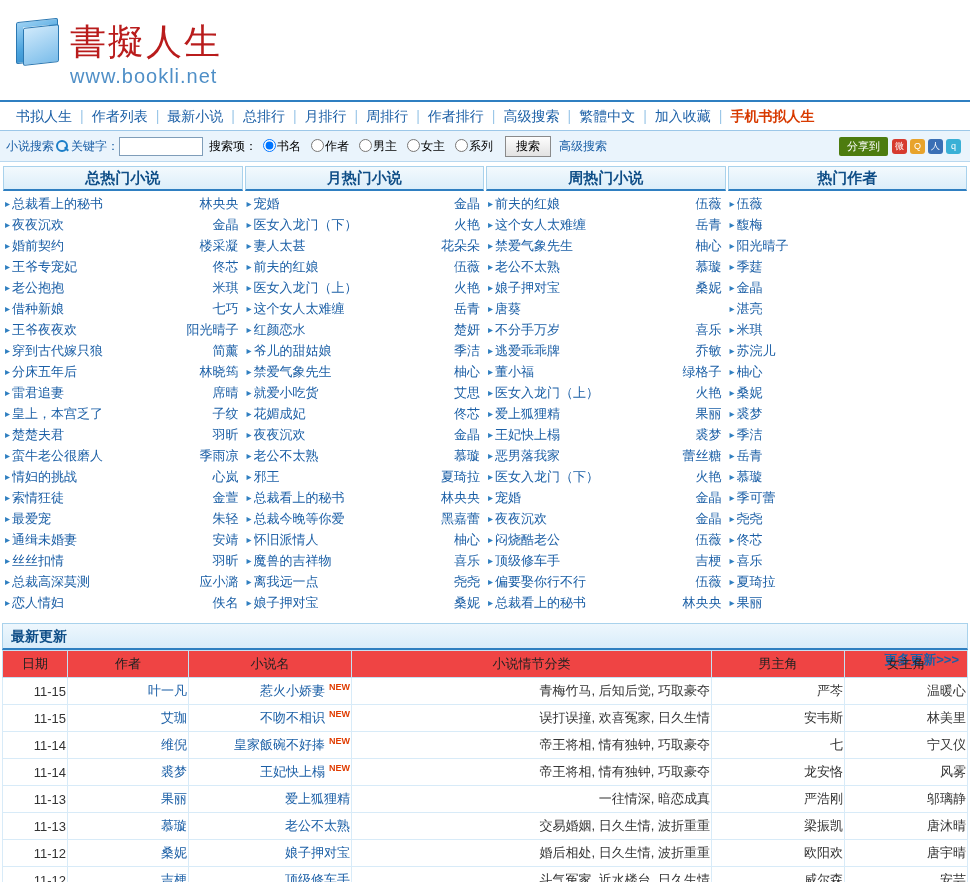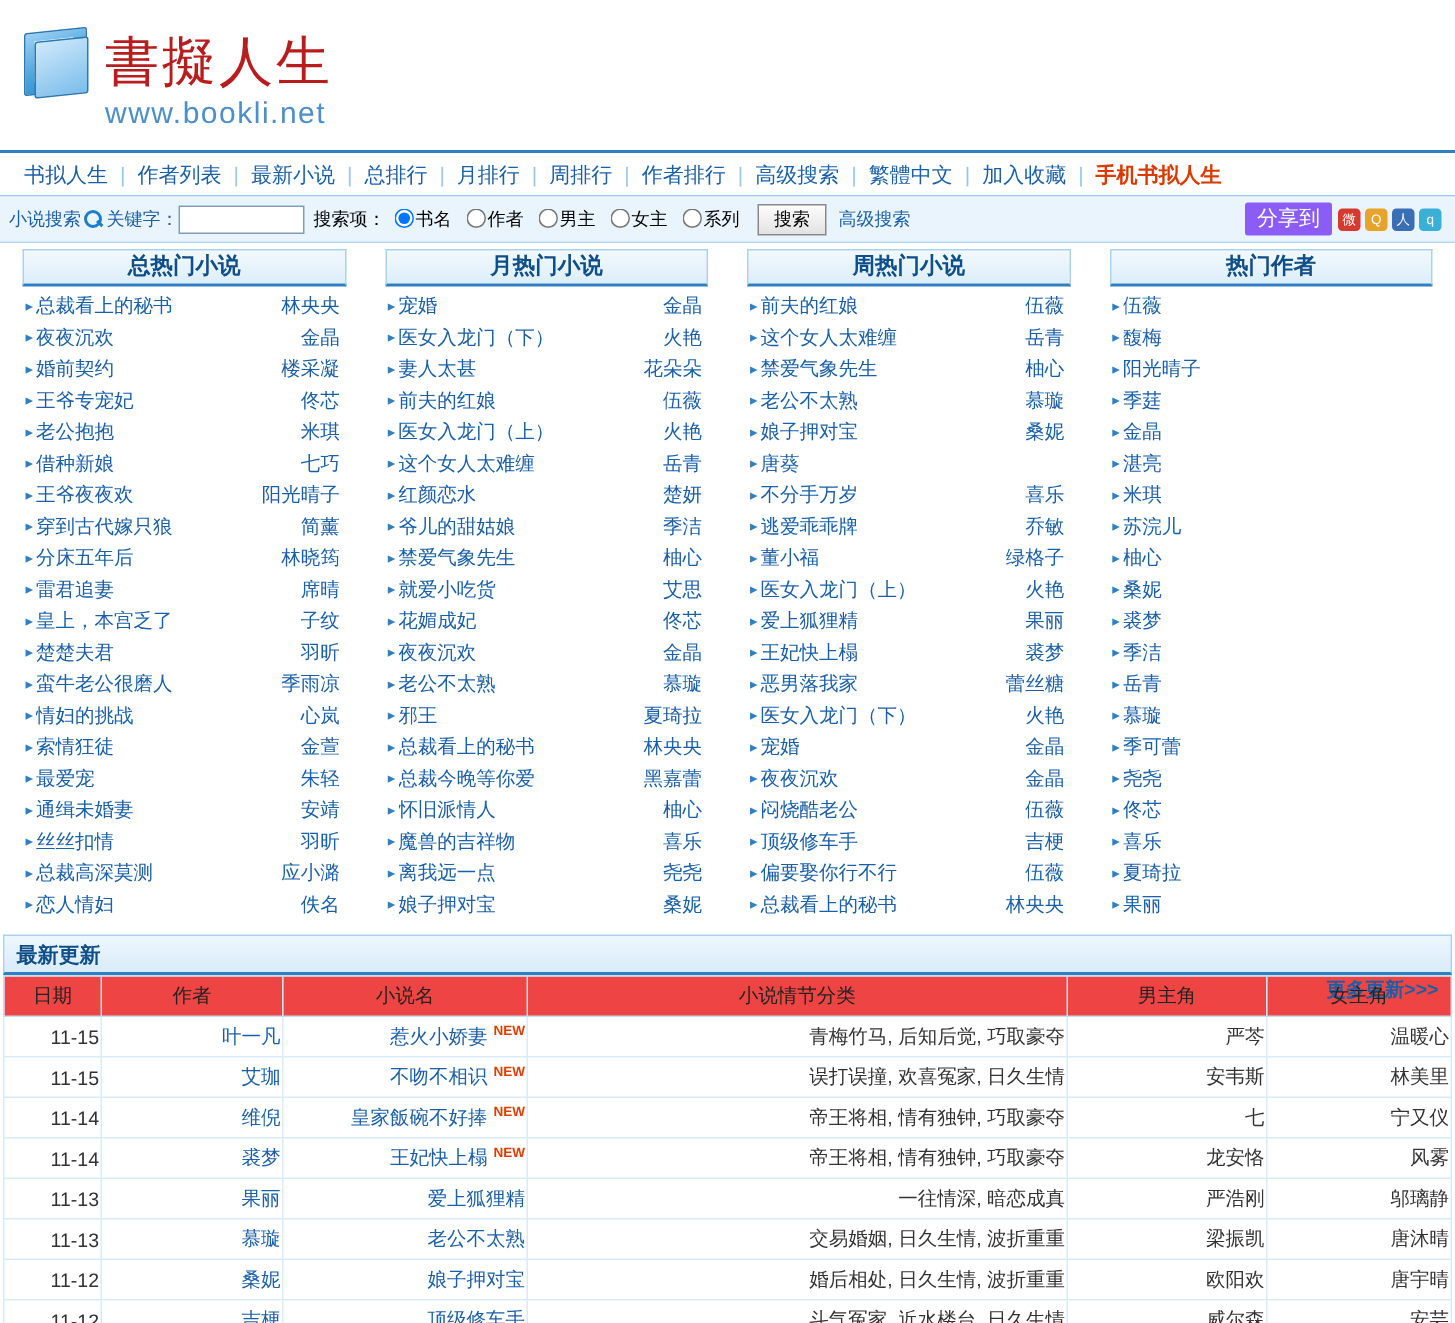--- a/index.html
+++ b/index.html
@@ -67,30 +67,30 @@
   }
   .searchbar .opt{margin-right:4px;white-space:nowrap;}
   .searchbar input[type=radio]{vertical-align:-2px;margin:0 1px 0 6px;}
   .btn-search{
     border:1px solid #8a8a8a;background:linear-gradient(#fdfdfd,#e2e2e2);
     font-size:12px;padding:1px 10px;margin:0 8px;cursor:pointer;
   }
   .searchbar a{color:#1b5fa6;text-decoration:none;}
   .share{margin-left:auto;display:flex;align-items:center;}
   .share .stxt{
-    background:#8b5cf6;color:#fff;font-size:14px;padding:2px 8px;border-radius:2px;margin-right:4px;
+    background:#4d7c0f;color:#fff;font-size:11px;padding:2px 8px;border-radius:2px;margin-right:4px;
   }
   .share .sicon{
     width:15px;height:15px;border-radius:3px;margin-right:3px;display:inline-block;
     font-size:9px;color:#fff;text-align:center;line-height:15px;
   }
 
   
   .cols{display:flex;padding:4px 2px 0 2px;}
-  .col{width:240px;margin:0 13px;font-family:Liberation Serif, serif;}
+  .col{width:240px;margin:0 1px;}
   .col-head{
     background:linear-gradient(#f3f9fd,#dceefa);
     border:1px solid #a9d2ec;border-bottom:2px solid #2f7fc1;
     text-align:center;font-weight:bold;font-size:15px;color:#0f4e87;
     height:22px;line-height:22px;
   }
   .col ul{list-style:none;margin:0;padding:2px 0 0 0;}
   .col li{
     display:flex;align-items:center;height:21px;font-size:13px;
     padding:0 4px 0 2px;

